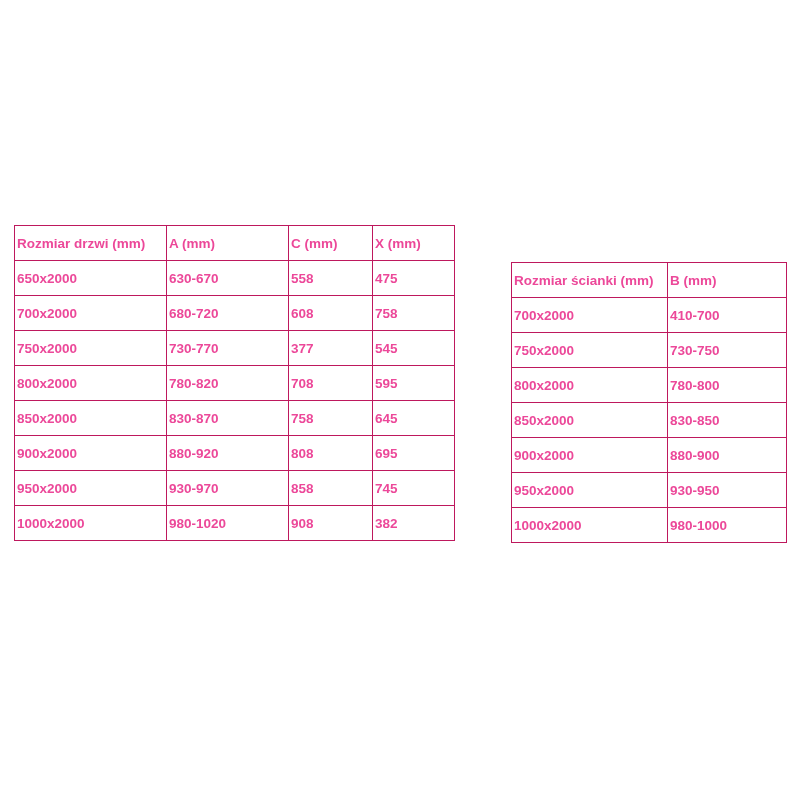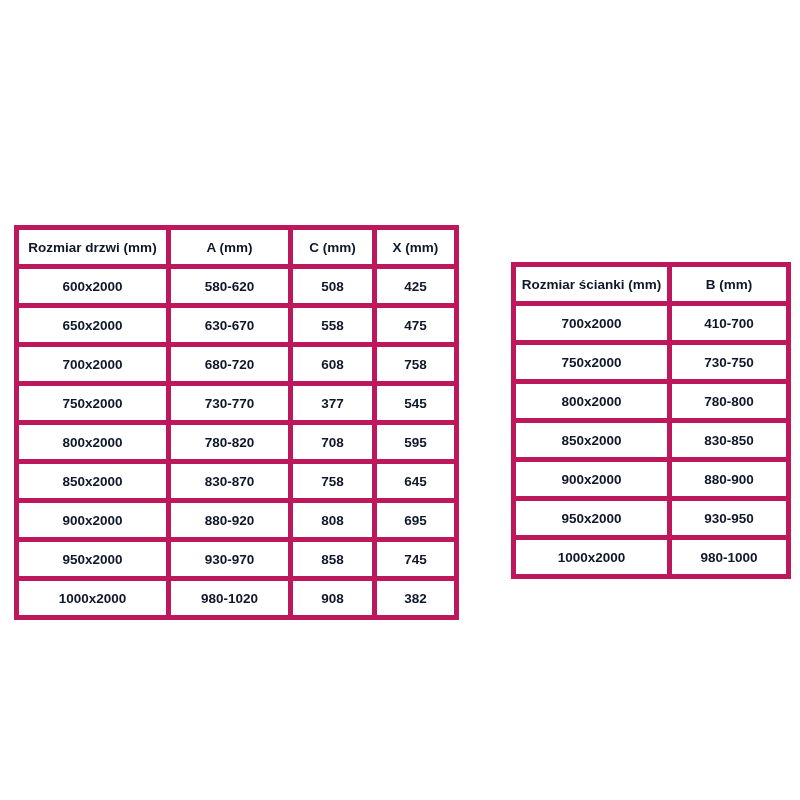--- a/index.html
+++ b/index.html
@@ -39,27 +39,27 @@
     margin-left: 57px;
     width: 275px;
     margin-top: 37px;
   }
   table {
     border-collapse: collapse;
     width: 100%;
     table-layout: fixed;
   }
   th, td {
-    border: 5px solid #be185d;
+    border: 1px solid #be185d;
     height: 34px;
-    text-align: center;
+    text-align: left;
     vertical-align: middle;
     font-size: 13.5px;
     font-weight: bold;
-    color: #0f172a;
+    color: #ec4899;
     padding: 0 2px;
     white-space: nowrap;
   }
   th {
     font-size: 13.5px;
   }
   
   .table-left col.c0 { width: 152px; }
   .table-left col.c1 { width: 122px; }
   .table-left col.c2 { width: 84px; }
@@ -84,26 +84,20 @@
         </colgroup>
         <thead>
           <tr>
             <th>Rozmiar drzwi (mm)</th>
             <th>A (mm)</th>
             <th>C (mm)</th>
             <th>X (mm)</th>
           </tr>
         </thead>
         <tbody>
-          <tr>
-            <td>600x2000</td>
-            <td>580-620</td>
-            <td>508</td>
-            <td>425</td>
-          </tr>
           <tr>
             <td>650x2000</td>
             <td>630-670</td>
             <td>558</td>
             <td>475</td>
           </tr>
           <tr>
             <td>700x2000</td>
             <td>680-720</td>
             <td>608</td>

